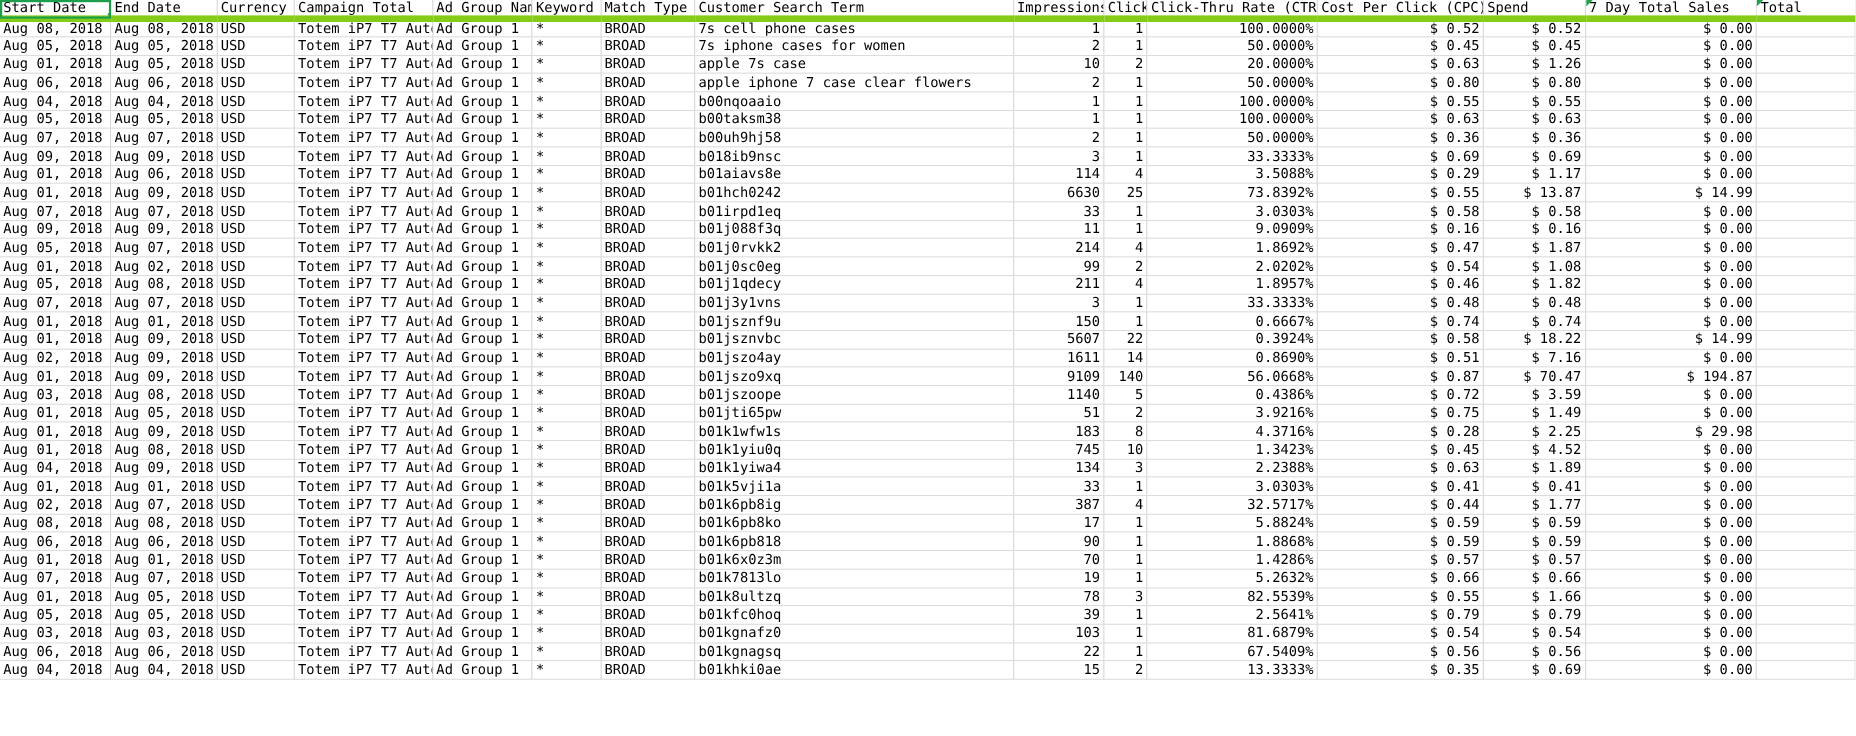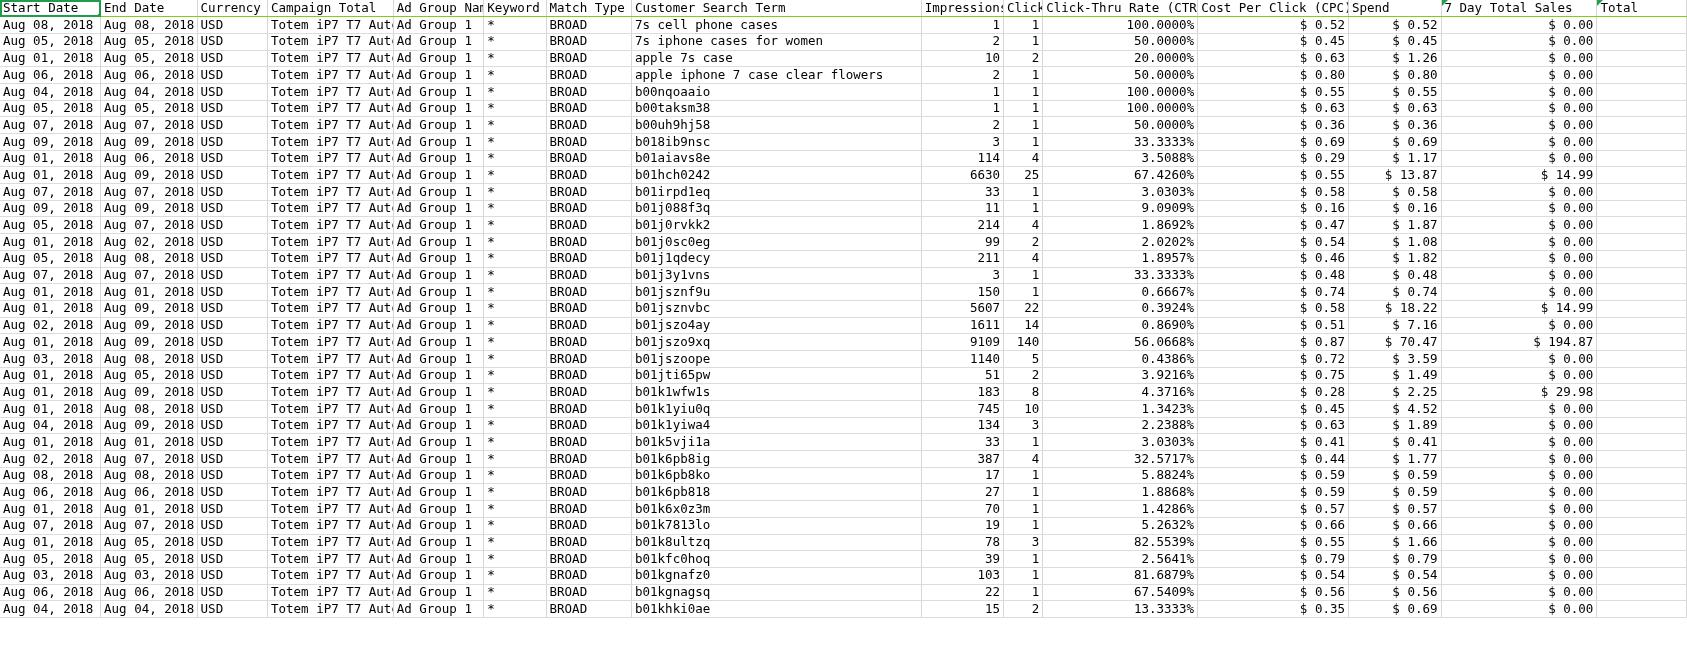--- a/index.html
+++ b/index.html
@@ -32,21 +32,21 @@
     overflow: hidden;
     white-space: nowrap;
     font-weight: normal;
     font-size: 12.5px;
     vertical-align: middle;
     border-right: 1px solid #d6d6d6;
     border-bottom: 1px solid #dcdcdc;
     box-sizing: border-box;
   }
   table.grid tr.header-row td {
-    border-bottom: 1px solid #84cc16;
+    border-bottom: 6px solid #84cc16;
     text-align: left;
     background: #ffffff;
   }
   .num   { text-align: right; }
   .left  { text-align: left; }
 
   
   .sel {
     position: relative;
     outline: 2px solid #1e9e4a;
@@ -278,21 +278,21 @@
           <td class="left">Aug 01, 2018</td>
           <td class="left">Aug 09, 2018</td>
           <td class="left">USD</td>
           <td class="left">Totem iP7 T7 Auto</td>
           <td class="left">Ad Group 1</td>
           <td class="left">*</td>
           <td class="left">BROAD</td>
           <td class="left">b01hch0242</td>
           <td class="num">6630</td>
           <td class="num">25</td>
-          <td class="num">67.4260%</td>
+          <td class="num">73.8392%</td>
           <td class="num">$  0.55</td>
           <td class="num">$ 13.87</td>
           <td class="num">$ 14.99</td>
           <td class="num"></td>
         </tr>
         <tr>
           <td class="left">Aug 07, 2018</td>
           <td class="left">Aug 07, 2018</td>
           <td class="left">USD</td>
           <td class="left">Totem iP7 T7 Auto</td>
@@ -599,21 +599,21 @@
         </tr>
         <tr>
           <td class="left">Aug 06, 2018</td>
           <td class="left">Aug 06, 2018</td>
           <td class="left">USD</td>
           <td class="left">Totem iP7 T7 Auto</td>
           <td class="left">Ad Group 1</td>
           <td class="left">*</td>
           <td class="left">BROAD</td>
           <td class="left">b01k6pb818</td>
-          <td class="num">27</td>
+          <td class="num">90</td>
           <td class="num">1</td>
           <td class="num">1.8868%</td>
           <td class="num">$  0.59</td>
           <td class="num">$  0.59</td>
           <td class="num">$  0.00</td>
           <td class="num"></td>
         </tr>
         <tr>
           <td class="left">Aug 01, 2018</td>
           <td class="left">Aug 01, 2018</td>

